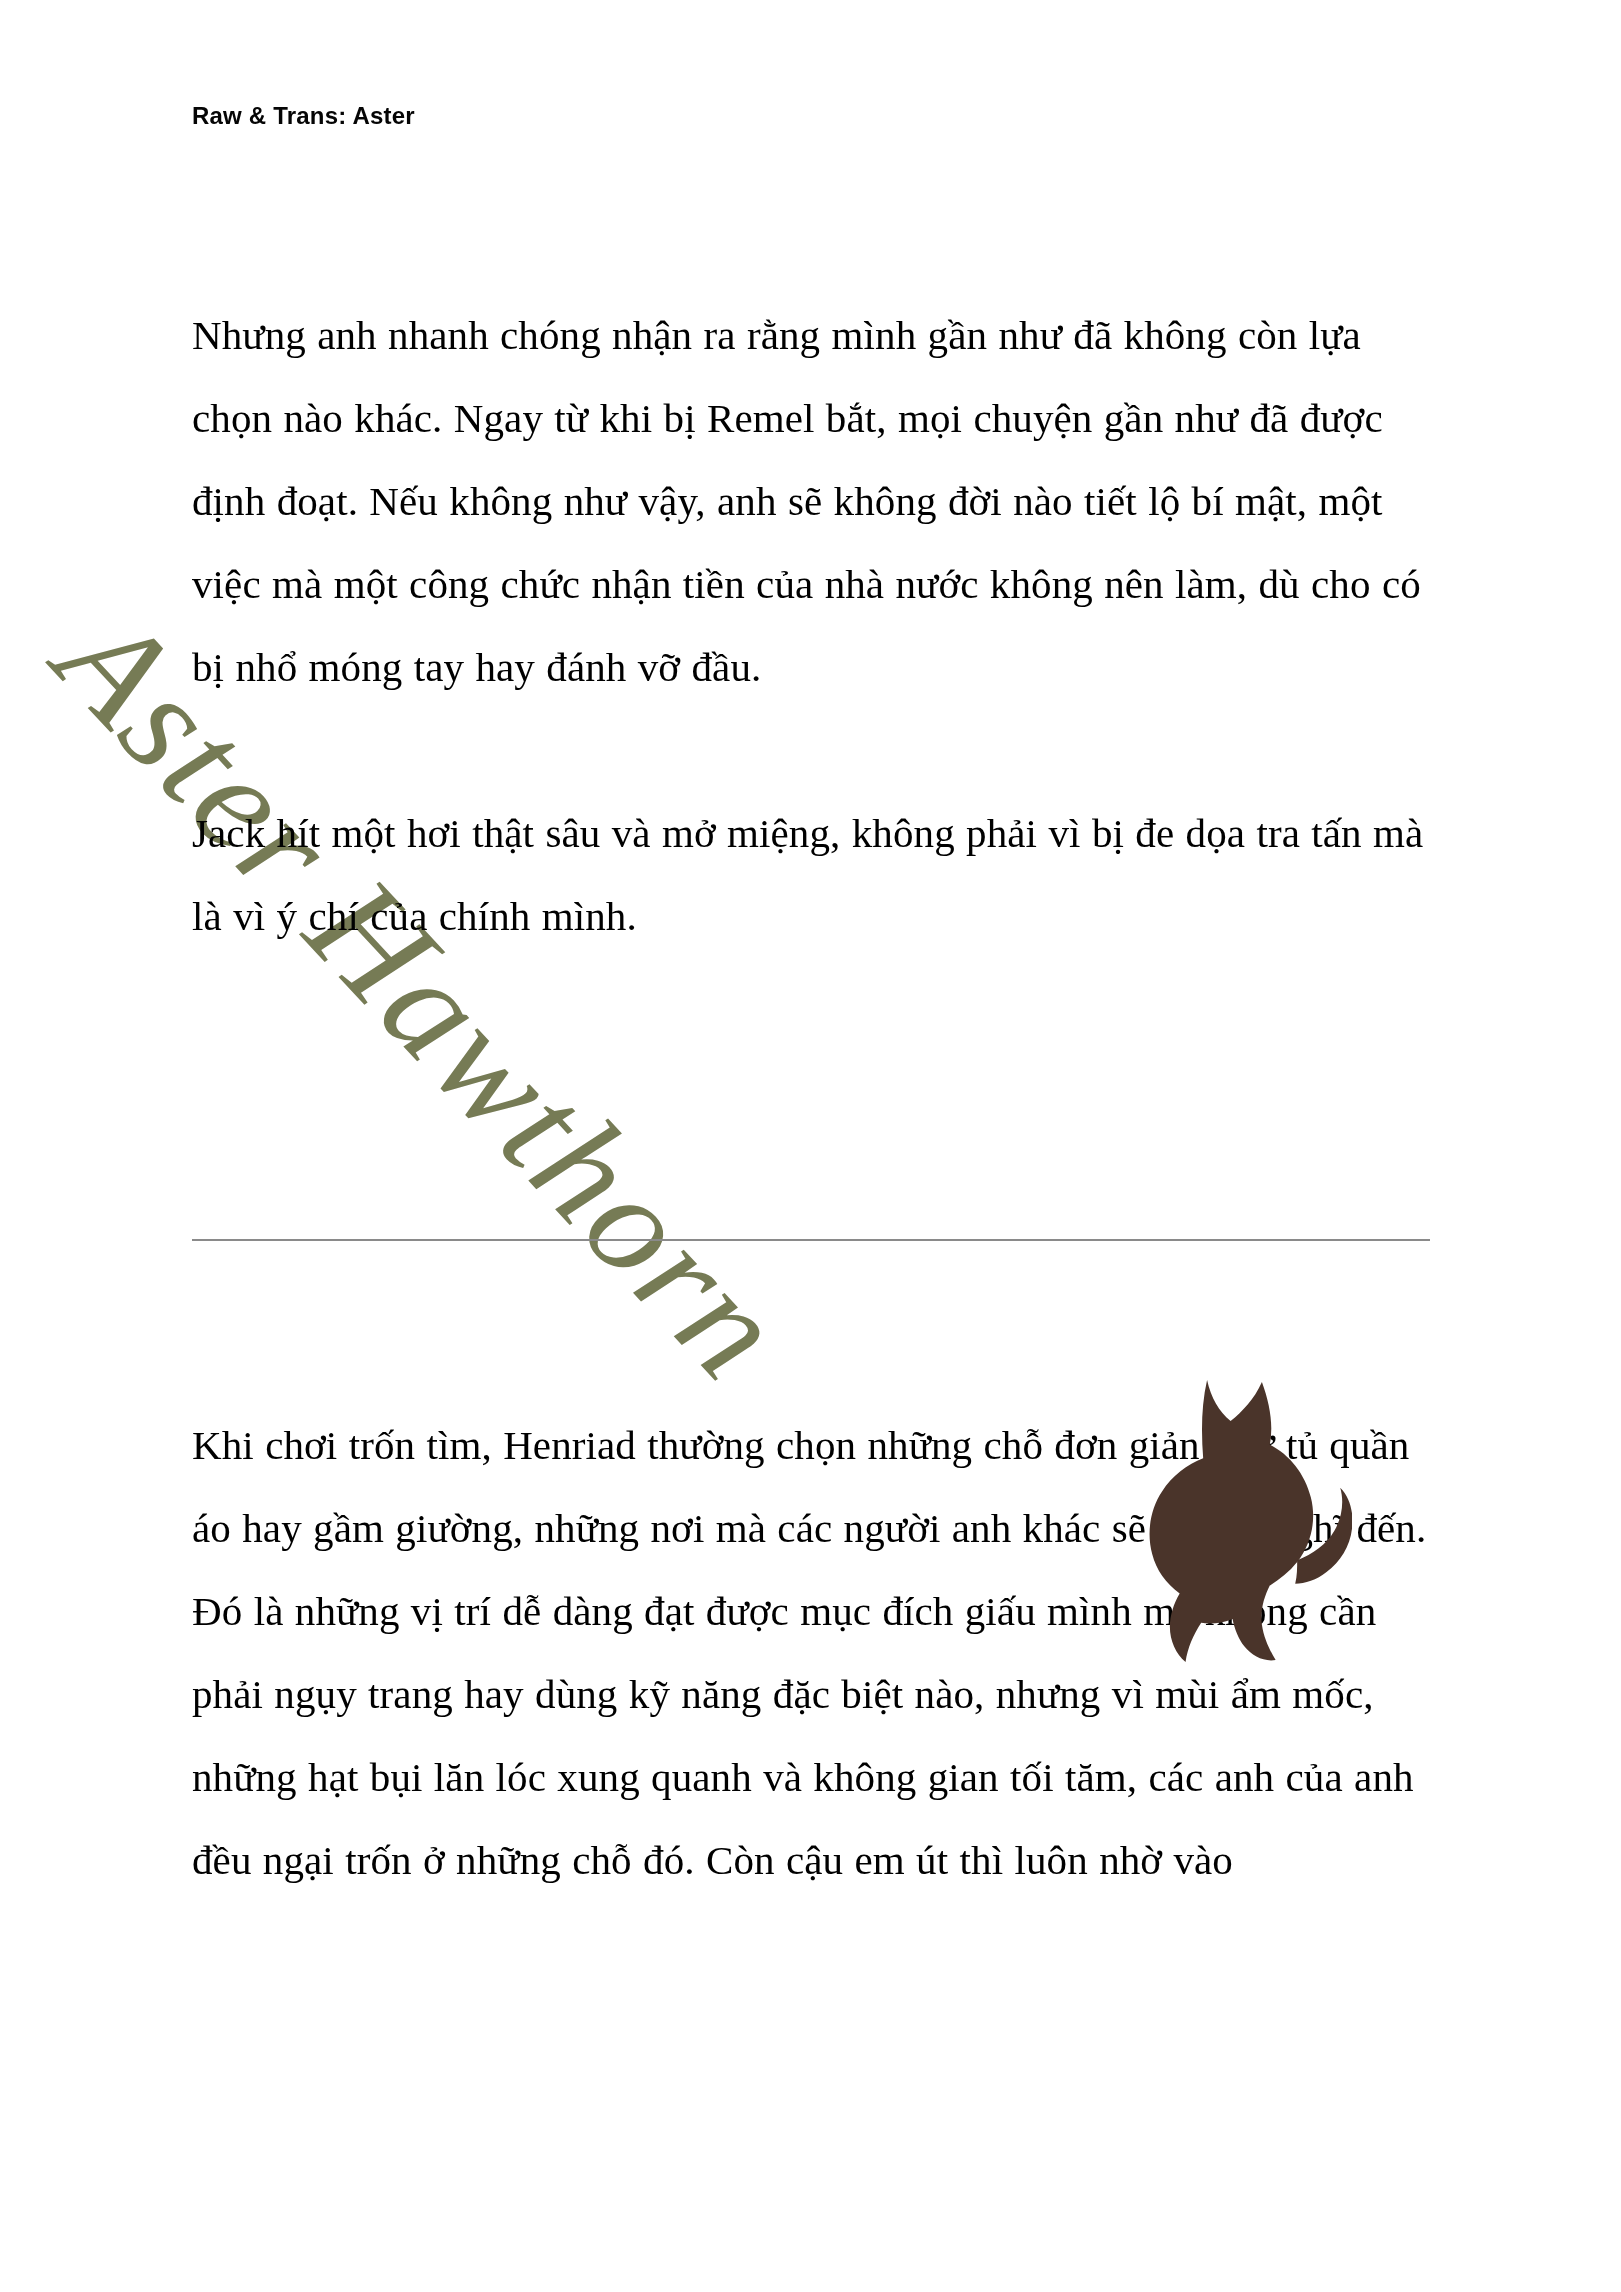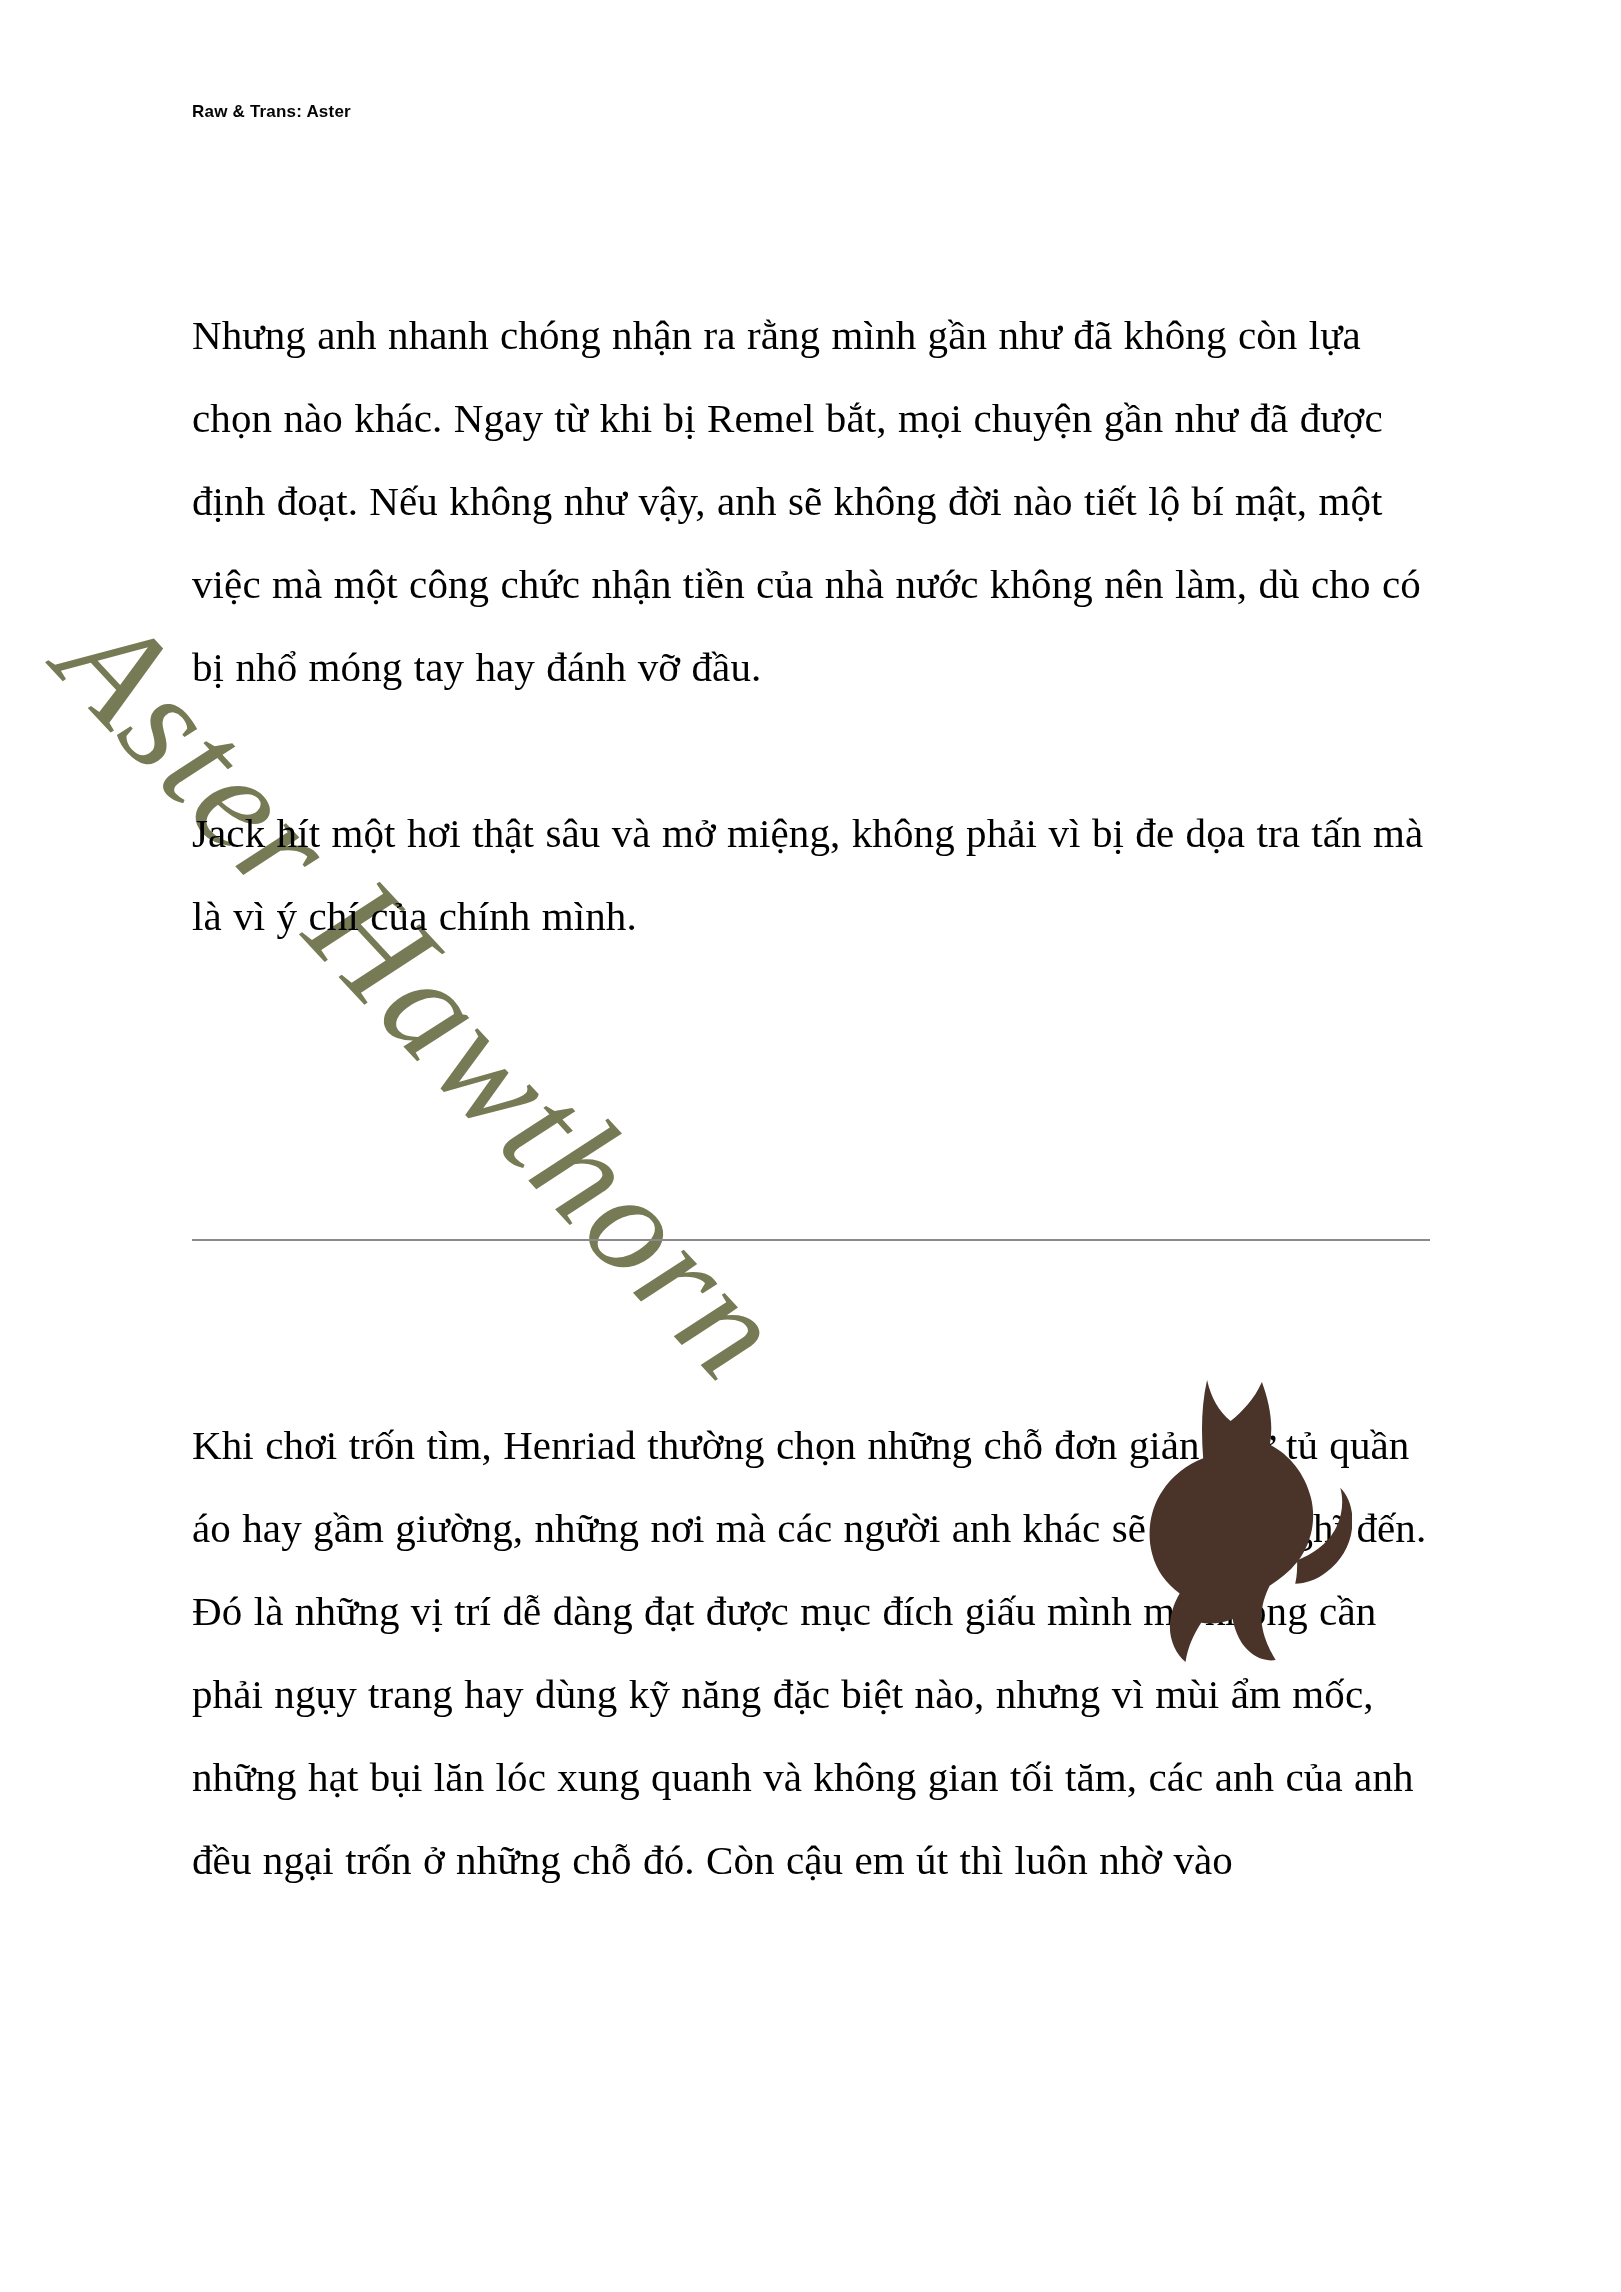--- a/index.html
+++ b/index.html
@@ -22,21 +22,21 @@
     background: #ffffff;
     overflow: hidden;
   }
 
   
   .page-header {
     position: absolute;
     top: 102px;
     left: 192px;
     font-family: "Liberation Sans", sans-serif;
-    font-size: 17px;
+    font-size: 24px;
     font-weight: 600;
     letter-spacing: 0.2px;
     color: #050505;
     white-space: nowrap;
   }
 
   
   .content {
     position: absolute;
     top: 294px;

